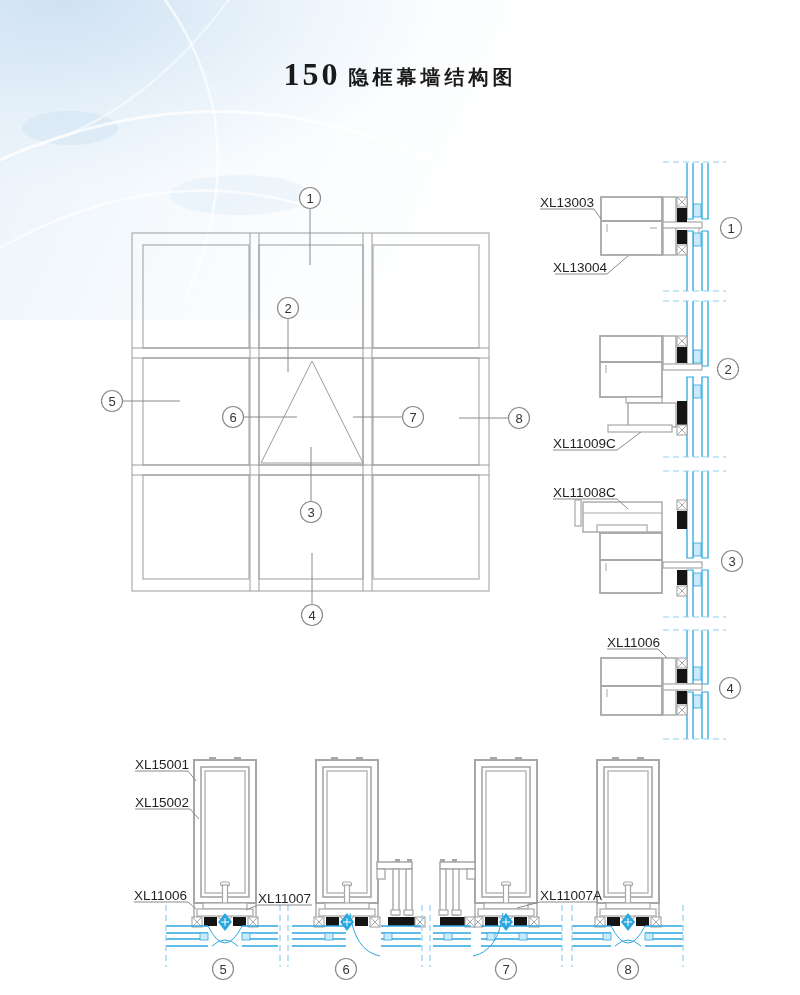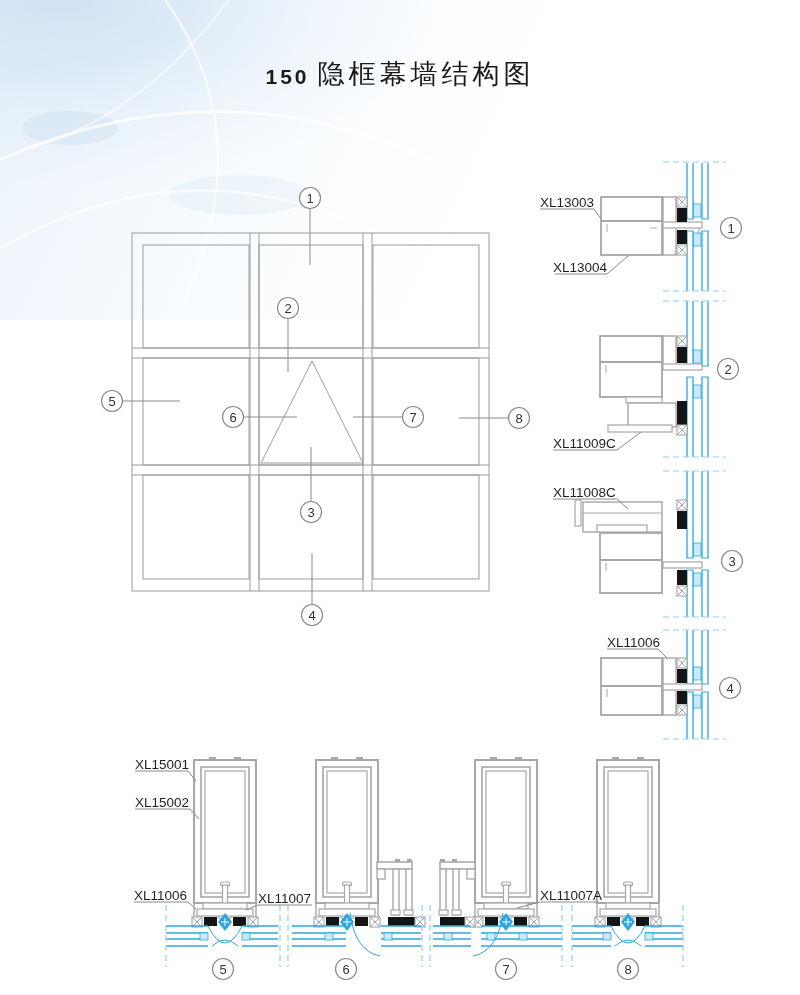--- a/index.html
+++ b/index.html
@@ -22,22 +22,22 @@
     position:absolute;left:0;top:0;width:800px;height:320px;
     background:
       radial-gradient(ellipse 520px 260px at 8% 0%, rgba(198,220,240,.75), rgba(222,236,248,.45) 45%, rgba(255,255,255,0) 72%),
       linear-gradient(115deg, rgba(214,231,246,.55) 0%, rgba(236,245,252,.35) 34%, rgba(255,255,255,0) 62%);
   }
   .bg svg{position:absolute;left:0;top:0;}
   .title-wrap{
     position:absolute;left:0;top:56px;width:800px;text-align:center;
     color:var(--title-black);white-space:nowrap;
   }
-  .title-number{font-size:21px;font-weight:bold;letter-spacing:3px;vertical-align:-1px;}
-  .title-text{font-size:27px;font-weight:normal;letter-spacing:4px;margin-left:8px;text-align:right;}
+  .title-number{font-size:32px;font-weight:bold;letter-spacing:3px;vertical-align:-1px;font-family:Liberation Serif, serif;}
+  .title-text{font-size:20px;font-weight:bold;letter-spacing:4px;margin-left:8px;text-align:right;}
   svg.canvas{position:absolute;left:0;top:0;}
   
   .gry{stroke:var(--profile-gray);fill:#fff;}
   .gryl{stroke:var(--profile-gray);fill:none;}
   .gryf{fill:var(--profile-gray);stroke:none;}
   .thin{stroke:var(--line-gray);fill:none;stroke-width:1;}
   .blu{stroke:var(--glass-blue);fill:none;stroke-width:1.3;}
   .bluthin{stroke:var(--glass-blue);fill:none;stroke-width:1;}
   .dash{stroke:var(--glass-blue-light);fill:none;stroke-width:1.2;stroke-dasharray:6 4;}
   .spacer{fill:var(--spacer-fill);stroke:var(--glass-blue);stroke-width:.8;}

